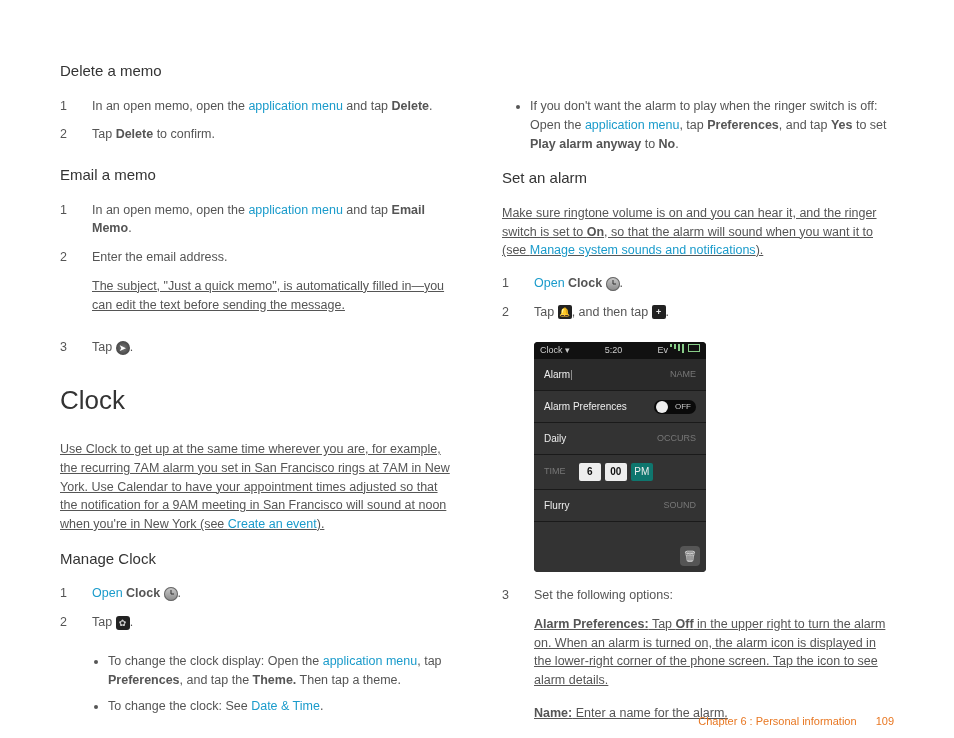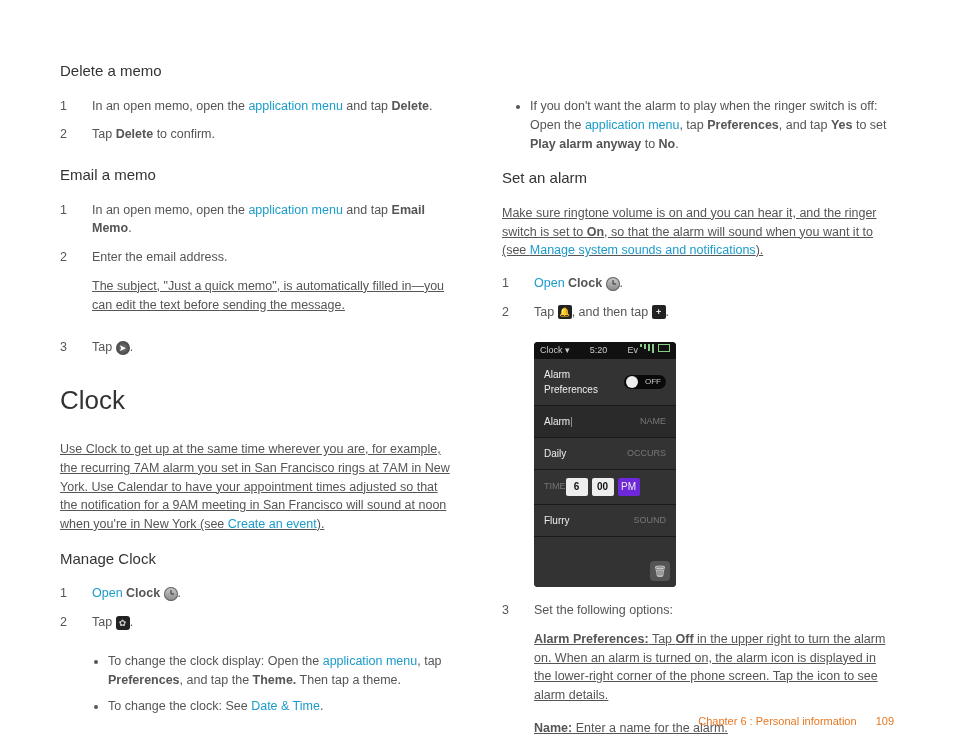--- a/index.html
+++ b/index.html
@@ -113,21 +113,21 @@
   .footer {
     position:absolute;
     bottom: 9px;
     right: 60px;
     font-size: 11px;
     color:#E87722;
   }
   .footer .pagenum { margin-left: 16px; }
   
   .phone {
-    width: 142px;
+    width: 172px;
     background:#2b2b2b;
     border-radius:4px;
     overflow:hidden;
     margin: 10px 0 14px 32px;
     font-size:10px;
     color:#ccc;
   }
   .phone .status{
     display:flex;justify-content:space-between;align-items:center;
     padding:2px 6px;background:#111;font-size:9px;
@@ -148,21 +148,21 @@
   .phone .toggle .knob{width:12px;height:12px;background:#eee;border-radius:50%;}
   .phone .timerow{
     display:flex;justify-content:space-between;align-items:center;
     padding:8px 10px;background:#333;border-bottom:1px solid #1a1a1a;
   }
   .phone .timeboxes{display:flex;gap:4px;}
   .phone .timebox{
     width:22px;height:18px;background:#eee;color:#111;border-radius:2px;
     text-align:center;line-height:18px;font-weight:600;
   }
-  .phone .timebox.dark{background:#6d28d9;color:#eee;font-weight:500;}
+  .phone .timebox.dark{background:#0f766e;color:#eee;font-weight:500;}
   .phone .bottom{background:#333;height:50px;position:relative;}
   .phone .trash{
     position:absolute;right:6px;bottom:6px;width:20px;height:20px;
     background:#555;border-radius:4px;text-align:center;line-height:20px;color:#ddd;font-size:11px;
   }
 </style>
 </head>
 <body>
 
 <div class="page">
@@ -273,30 +273,30 @@
           <span>5:20</span>
           <span class="sig">
               <span>Ev</span>
             <span class="bar" style="height:3px"></span>
               <span class="bar" style="height:5px"></span>
               <span class="bar" style="height:7px"></span>
               <span class="bar" style="height:9px"></span>
             <span style="width:10px;height:6px;border:1px solid #8c8;margin-left:2px;"></span>
           </span>
         </div>
+        <div class="row input">
+          <span style="color:#eee;"><span>Alarm</span><span style="opacity:.6">|</span></span>
+          <span class="label-right">NAME</span>
+        </div>
         <div class="row">
           <span style="color:#eee;">Alarm Preferences</span>
           <span class="toggle">
             <span class="knob"></span>
             <span style="color:#ccc;font-size:8px;padding:0 3px;">OFF</span>
           </span>
-        </div>
-        <div class="row input">
-          <span style="color:#eee;"><span>Alarm</span><span style="opacity:.6">|</span></span>
-          <span class="label-right">NAME</span>
         </div>
         <div class="row">
           <span style="color:#eee;">Daily</span>
           <span class="label-right">OCCURS</span>
         </div>
         <div class="timerow">
           <span class="label-right">TIME</span>
           <span class="timeboxes">
             <span class="timebox">6</span>
             <span class="timebox">00</span>

